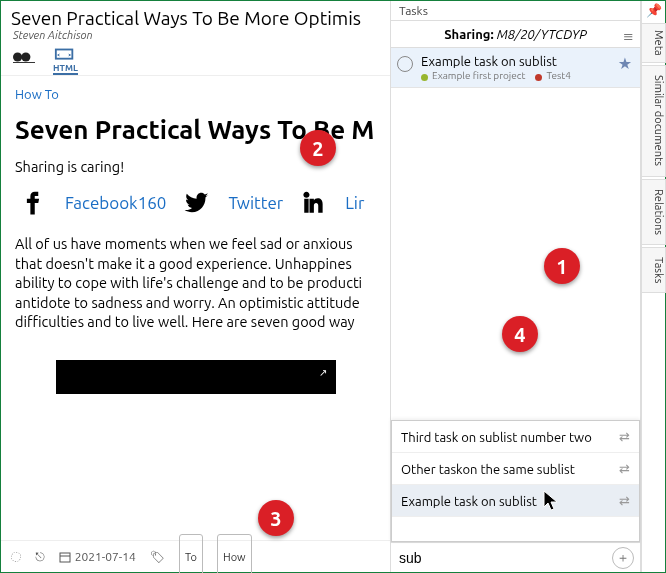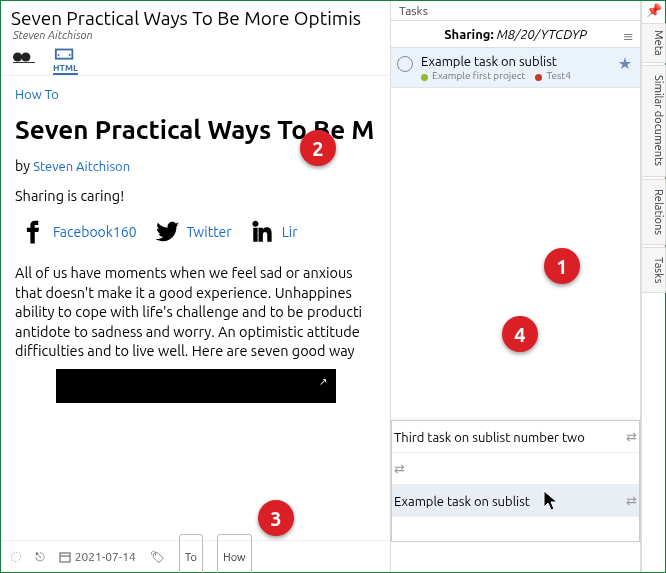--- a/index.html
+++ b/index.html
@@ -100,35 +100,35 @@
     margin: 8px 0 10px 0;
     white-space: nowrap;
     overflow: hidden;
   }
   .byline { font-size: 14px; margin-bottom: 10px; }
   .caring { margin-bottom: 10px; }
   .social-row { display: flex; align-items: center; gap: 8px; margin-bottom: 14px;}
   .sbtn {
     display: flex;
     align-items: center;
-    gap: 6px;
-    font-size: 14px;
+    gap: 18px;
+    font-size: 17px;
     color: #1a6dc4;
     height: 34px;
     padding: 0 4px;
     cursor: pointer;
   }
   .sbtn svg { width: 28px; height: 28px; display:block; }
   .sbtn.pint {
     background: #0e6dd8;
     color: #fff;
     padding-right: 8px;
   }
   .sbtn.pint svg circle { fill:#000;}
-  .para { margin-bottom: 8px; }
+  .para { margin-bottom: 28px; }
   .video-box {
     margin: 6px auto 0 auto;
     width: 280px; height: 34px;
     background: #000;
     position: relative;
   }
   .video-box .logo {
     position: absolute; top: 6px; right: 8px;
     font-size: 10px; color: #fff; font-family: sans-serif;
   }
@@ -225,21 +225,21 @@
   
   .suggest {
     position:absolute;
     left:0; right:0; bottom:30px;
     background:#fff;
     border:1px solid #ccc;
     box-shadow: 0 -1px 4px rgba(0,0,0,.08);
   }
   .sg-row {
     display:flex;align-items:center;justify-content:space-between;
-    padding:8px 2px;font-size:13px;border-bottom:1px solid #eee;
+    padding:8px 9px;font-size:13px;border-bottom:1px solid #eee;
     cursor:pointer;
   }
   .sg-row:last-of-type{border-bottom:none;}
   .sg-row.sel{background:#e9eef4;}
   .sg-blank{height:24px;}
   .sg-ico{color:#999;}
   
   .sidetabs {
     width: 24px;
     flex: 0 0 24px;
@@ -309,23 +309,20 @@
             <path d="M6 7l-2 1 2 1M16 7l2 1-2 1" stroke="#3b6ea5" fill="none"></path>
           </svg>
         <span>HTML</span>
       </div>
     </div>
 
 
     <div class="article">
       <a href="#">How To</a>
       <h2>Seven Practical Ways To Be M</h2>
-      <div class="byline">
-        <span>by </span><a href="#">Steven Aitchison</a>
-      </div>
       <div class="caring">Sharing is caring!</div>
 
       <div class="social-row">
         <div class="sbtn">
           <svg viewBox="0 0 32 32">
               <path d="M18 8h4V3h-4c-3 0-5 2-5 5v3H9v5h4v13h5V16h4l1-5h-5V9c0-1 0-1 1-1z" fill="#000"></path>
             </svg>
           <span>Facebook160</span>
         </div>
         <div class="sbtn">
@@ -393,29 +390,34 @@
     </div>
 
     <div class="task-fill"></div>
 
     <div class="suggest">
       <div class="sg-row">
         <span>Third task on sublist number two</span>
         <span class="sg-ico">⇄</span>
       </div>
       <div class="sg-row">
+        <span>Other taskon the same sublist</span>
         <span class="sg-ico">⇄</span>
       </div>
       <div class="sg-row sel">
         <span>Example task on sublist</span>
         <span class="sg-ico">⇄</span>
       </div>
       <div class="sg-blank"></div>
     </div>
 
+    <div class="task-footer">
+      <input class="task-input" value="sub" style="">
+      <div class="add-btn">＋</div>
+    </div>
   </aside>
 
   <div class="sidetabs">
     <span class="pin">📌</span>
     <div class="vtab" style="top:22px;height:40px;">Meta</div>
     <div class="vtab" style="top:64px;height:112px;">Similar documents</div>
     <div class="vtab" style="top:178px;height:66px;">Relations</div>
     <div class="vtab" style="top:246px;height:46px;">Tasks</div>
   </div>
 

